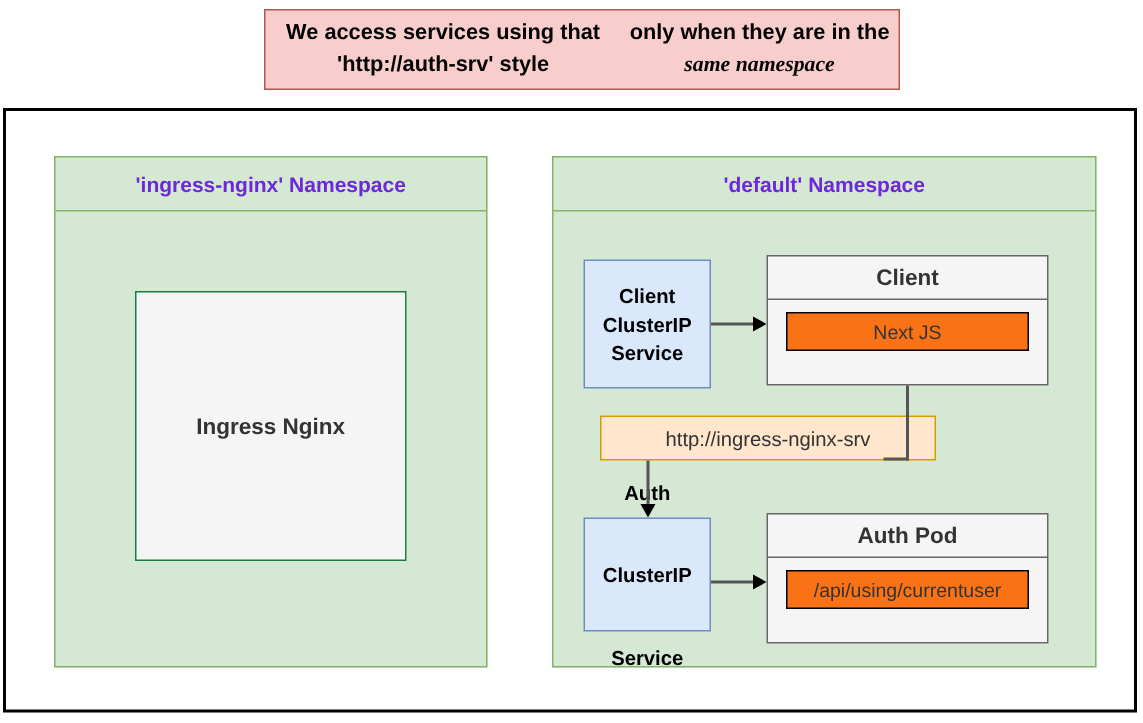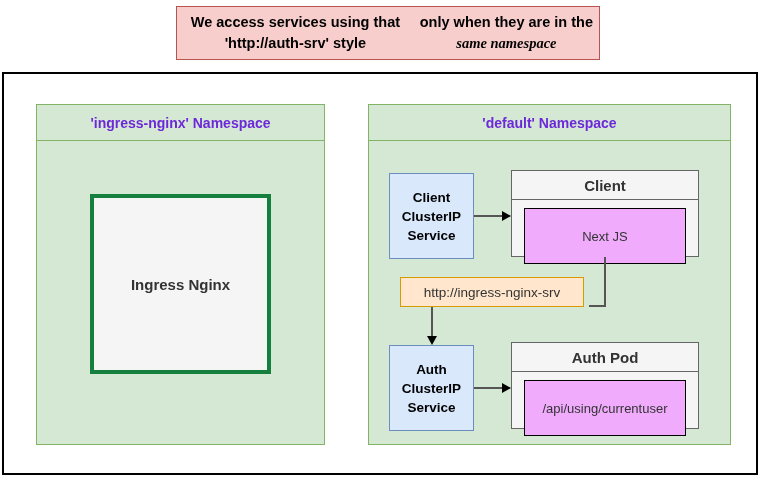--- a/index.html
+++ b/index.html
@@ -94,21 +94,21 @@
   }
 
   
   .ingress-box {
     position: absolute;
     left: 90px;
     top: 194px;
     width: 181px;
     height: 180px;
     background: #f5f5f5;
-    border: 4px solid #15803d;
+    border: 1px solid #15803d;
     box-sizing: border-box;
     display: flex;
     align-items: center;
     justify-content: center;
     font-size: 15px;
     font-weight: bold;
     color: #333333;
   }
 
   
@@ -129,21 +129,22 @@
     text-align: center;
   }
   .svc-client {
     left: 389px;
     top: 173px;
     height: 86px;
   }
   .svc-auth {
     left: 389px;
     top: 345px;
-    height: 86px;
+    height: 76px;
+    gap: 36px;
   }
 
   
   .pod-box {
     position: absolute;
     width: 188px;
     height: 87px;
     background: #f5f5f5;
     border: 1px solid #666666;
     box-sizing: border-box;
@@ -162,37 +163,37 @@
     justify-content: center;
     font-size: 15px;
     font-weight: bold;
     color: #333333;
   }
   .pod-inner {
     position: absolute;
     left: 12px;
     top: 37px;
     right: 12px;
-    height: 56px;
-    background: #f0abfc;
+    height: 26px;
+    background: #f97316;
     border: 1px solid #000000;
     box-sizing: border-box;
     display: flex;
     align-items: center;
     justify-content: center;
     font-size: 13px;
     color: #333333;
   }
 
   
   .url-label {
     position: absolute;
     left: 400px;
     top: 277px;
-    width: 184px;
+    width: 224px;
     height: 30px;
     background: #ffe6cc;
     border: 1px solid #d79b00;
     box-sizing: border-box;
     display: flex;
     align-items: center;
     justify-content: center;
     font-size: 13.5px;
     color: #333333;
   }

